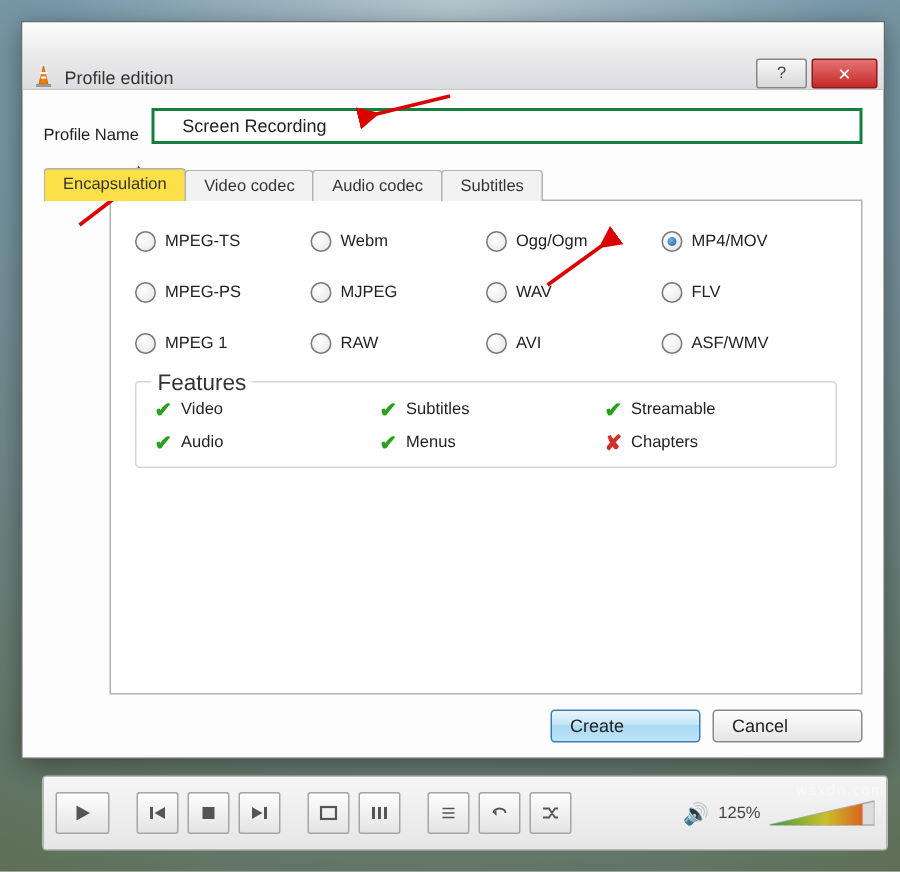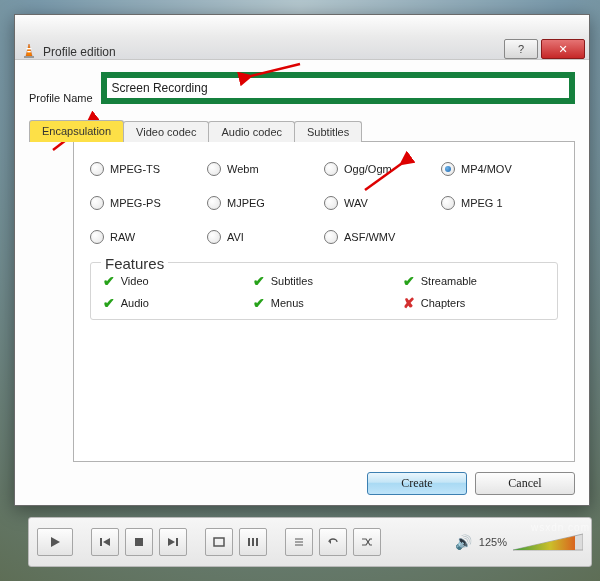--- a/index.html
+++ b/index.html
@@ -46,21 +46,21 @@
     width:32px;height:18px;border:1px solid #888;border-radius:2px;margin-left:3px;
     display:flex;align-items:center;justify-content:center;font-size:11px;
     background:linear-gradient(to bottom,#f8f8f8,#d8d8d8);
     color:#444;
   }
   .tb-close { width:42px;background:linear-gradient(to bottom,#e57373,#c62828);border-color:#8b1a1a;color:#fff; }
   .content { flex:1; padding:12px 14px 10px 14px; display:flex; flex-direction:column; position:relative; }
   .row-name { display:flex; align-items:flex-end; gap:8px; margin-bottom:16px; }
   .row-name label { color:#222; }
   .row-name input {
-    flex:1; border:6px solid #15803d; padding:3px 5px; font-size:12px; color:#222;
+    flex:1; border:2px solid #15803d; padding:3px 19px; font-size:12px; color:#222;
   }
   
   .tabs { display:flex; align-items:flex-end; }
   .tab {
     border:1px solid #b2b2b2; border-bottom:none;
     padding:4px 12px; font-size:11px; color:#333;
     background:#f2f2f2; margin-right:-1px;
     border-radius:3px 3px 0 0;
     position:relative;
   }
@@ -101,21 +101,21 @@
   .feat .mark { font-weight:bold; font-size:14px; }
   .ok { color:#27a21a; }
   .no { color:#d32f2f; }
   .dlg-buttons {
     display:flex; justify-content:flex-end; gap:8px; padding-top:10px;
   }
   .btn {
     min-width:74px; padding:3px 12px; font-size:12px;
     border:1px solid #8a8a8a; border-radius:3px;
     background:linear-gradient(to bottom,#fdfdfd,#e5e5e5);
-    color:#222; text-align:center;font-family:Liberation Serif, serif;
+    color:#222; 
   }
   .btn.primary {
     border:1px solid #3c7fb1;
     background:linear-gradient(to bottom,#eaf6fd,#c4e5f6 45%,#a8d9f3 46%,#bfe4f9);
   }
   
   .arrow { position:absolute; pointer-events:none; }
   .arrow svg { overflow:visible; }
   
   .player {
@@ -218,20 +218,24 @@
             <span>MPEG-PS</span>
           </label>
         <label class="radio-opt">
             <span class="radio-circle"></span>
             <span>MJPEG</span>
           </label>
         <label class="radio-opt">
             <span class="radio-circle"></span>
             <span>WAV</span>
           </label>
+        <label class="radio-opt">
+            <span class="radio-circle"></span>
+            <span>FLV</span>
+          </label>
 
         <label class="radio-opt">
             <span class="radio-circle"></span>
             <span>MPEG 1</span>
           </label>
         <label class="radio-opt">
             <span class="radio-circle"></span>
             <span>RAW</span>
           </label>
         <label class="radio-opt">

